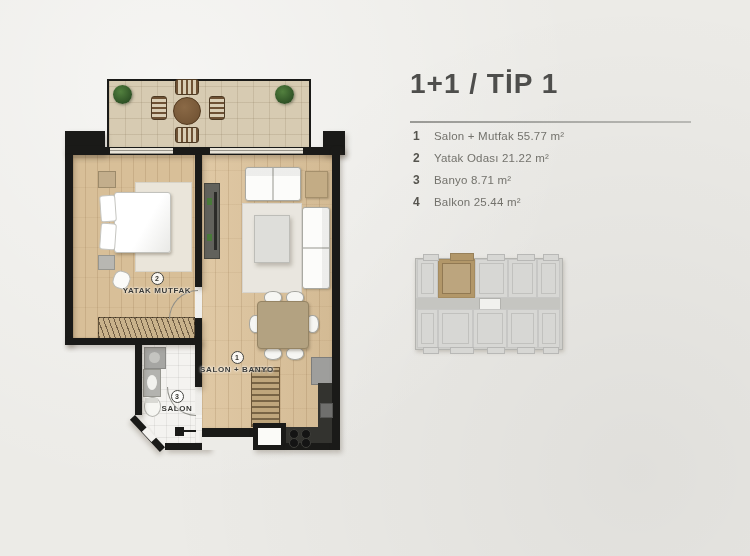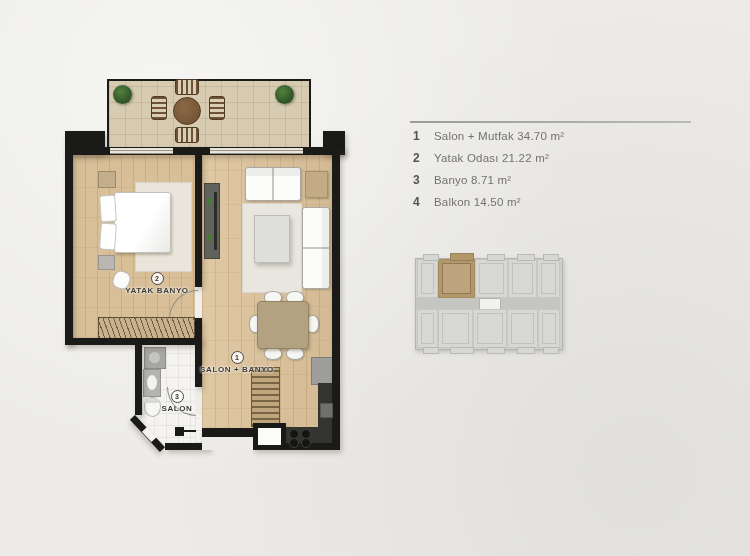--- a/index.html
+++ b/index.html
@@ -154,49 +154,50 @@
       <div class="abs" style="left:3px;top:5px;width:10px;height:15px;border-radius:50%;background:#f2f2ee;"></div>
     </div>
     <div class="furn" style="left:79px;top:322px;width:15px;height:18px;background:#f6f6f2;border:1px solid #b5b5b0;border-radius:45% 45% 50% 50%;">
       <div class="abs" style="left:0;top:0;width:13px;height:5px;background:#d9d9d4;"></div>
     </div>
     <div class="furn" style="left:110px;top:352px;width:9px;height:9px;background:#1a1a18;z-index:15;"></div>
     <div class="furn" style="left:119px;top:355px;width:12px;height:2px;background:#1a1a18;z-index:15;"></div>
 
     <div class="room-label" style="left:57px;top:192px;width:70px;">
       <span class="badge">2</span>
-      <span class="room-name">YATAK BANYO</span>
+      <span class="room-name">YATAK MUTFAK</span>
     </div>
     <div class="room-label" style="left:127px;top:271px;width:90px;">
       <span class="badge">1</span>
       <span class="room-name">SALON + BANYO</span>
     </div>
     <div class="room-label" style="left:89px;top:310px;width:46px;">
       <span class="badge">3</span>
       <span class="room-name">SALON</span>
     </div>
   </div>
 
+  <div id="title">1+1 / TİP 1</div>
   <div id="rule"></div>
   <div id="legend-list">
       <div class="lg-row">
         <span class="lg-num">1</span>
-        <span class="lg-text">Salon + Mutfak 34.70 m²</span>
+        <span class="lg-text">Salon + Mutfak 55.77 m²</span>
       </div>
       <div class="lg-row">
         <span class="lg-num">2</span>
         <span class="lg-text">Yatak Odası 21.22 m²</span>
       </div>
       <div class="lg-row">
         <span class="lg-num">3</span>
         <span class="lg-text">Banyo 8.71 m²</span>
       </div>
       <div class="lg-row">
         <span class="lg-num">4</span>
-        <span class="lg-text">Balkon 14.50 m²</span>
+        <span class="lg-text">Balkon 25.44 m²</span>
       </div>
     </div>
 
   <div id="minimap">
     <div id="mm-body"></div>
     <div id="mm-corridor"></div>
     <div id="mm-core"></div>
   <div class="mm-unit" style="left: 2px; top: 6px; width: 21px; height: 39px;"></div>
       <div class="mm-unit hl" style="left: 23px; top: 6px; width: 37px; height: 39px;"></div>
       <div class="mm-unit" style="left: 60px; top: 6px; width: 33px; height: 39px;"></div>

